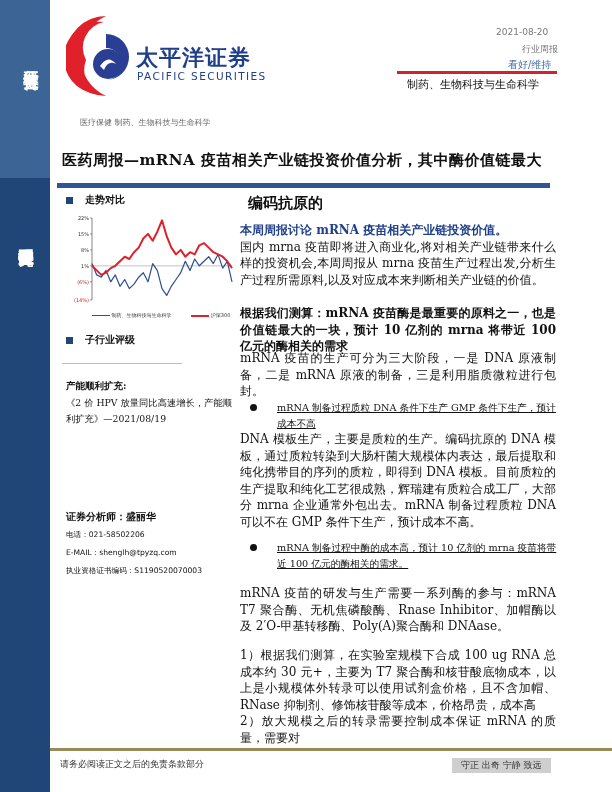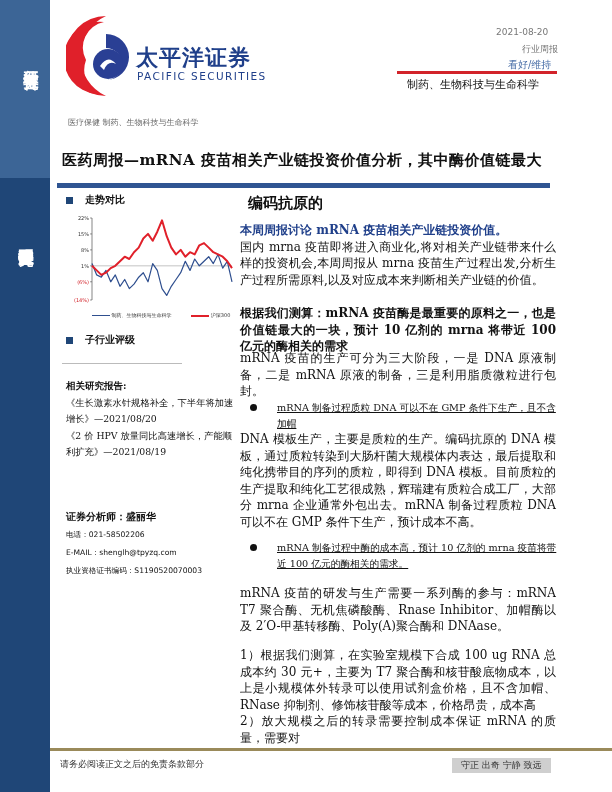--- a/index.html
+++ b/index.html
@@ -5,21 +5,21 @@
   html, body { margin:0; padding:0; }
   body { width:612px; height:792px; position:relative; background:#fff; font-family:"DejaVu Serif", serif; overflow:hidden; color:#111; }
   .sidebar-top { position:absolute; left:0; top:0; width:50px; height:178px; background:#3c6596; }
   .sidebar-main { position:absolute; left:0; top:178px; width:50px; height:614px; background:#1f4677; }
   .vtext { position:absolute; left:0; width:50px; text-align:center; color:#fff; font-weight:bold; font-family:"DejaVu Serif", serif; writing-mode:vertical-rl; text-orientation:upright; letter-spacing:1px; }
   .vtext.top { top:58px; font-size:15px; left:10px; width:30px; }
   .vtext.main { top:238px; font-size:15px; left:11px; width:30px; letter-spacing:0px; line-height:30px; }
   .logo { position:absolute; left:66px; top:14px; width:200px; height:90px; }
   .logo-cn { position:absolute; left:136px; top:43px; font-family:"DejaVu Sans", sans-serif; font-weight:bold; font-size:22px; color:#1f3f8a; letter-spacing:1px; }
   .logo-en { position:absolute; left:137px; top:70px; font-family:"DejaVu Sans", sans-serif; font-size:10.5px; color:#1f3f8a; letter-spacing:1.4px; }
-  .subcat { position:absolute; left:68px; top:117px; font-size:8px; color:#666; font-family:"DejaVu Sans", sans-serif; }
+  .subcat { position:absolute; left:80px; top:117px; font-size:8px; color:#666; font-family:"DejaVu Sans", sans-serif; }
   .meta { position:absolute; font-family:"DejaVu Sans", sans-serif; font-size:9px; color:#777; text-align:right; }
   .m-date { top:27px; right:366px; right:auto; left:496px; }
   .m-type { top:43px; left:522px; }
   .m-rating { top:58px; left:508px; color:#4a6fa8; font-size:10px; }
   .redline { position:absolute; left:397px; top:71px; width:160px; height:3px; background:#d2232a; }
   .m-sector { top:77px; left:407px; color:#111; font-size:11px; }
   .title { position:absolute; left:62px; top:151px; font-size:15px; font-weight:bold; color:#111; letter-spacing:0.5px; }
   .bluebar { position:absolute; left:57px; top:183px; width:493px; height:5px; background:#2f5592; }
   .sec-head { position:absolute; font-weight:bold; font-size:10px; }
   .sq { display:inline-block; width:7px; height:7px; background:#1f4677; margin-right:12px; vertical-align:middle; }
@@ -96,22 +96,21 @@
   <span style="display:inline-block;width:18px;height:1.5px;background:#2f4f8f;vertical-align:middle;"></span>
   <span>制药、生物科技与生命科学</span>
   <span style="display:inline-block;width:18px;height:2px;background:#e0202a;vertical-align:middle;margin-left:18px;"></span>
   <span>沪深300</span>
 </div>
 
 <div class="sec-head" style="left:66px; top:333px;"><span class="sq"></span><span>子行业评级</span></div>
 <div class="divider"></div>
 
 <div class="related">
-  <div class="h">相关研究报告:</div>
-  <div>《生长激素水针规格补全，下半年将加速增长》—2021/08/20</div>
+  <div class="h">产能顺利扩充:</div>
   <div>《2 价 HPV 放量同比高速增长，产能顺利扩充》—2021/08/19</div>
 </div>
 
 <div class="analyst">
   <div class="h">证券分析师：盛丽华</div>
   <div>电话：021-58502206</div>
   <div>E-MAIL：shenglh@tpyzq.com</div>
   <div>执业资格证书编码：S1190520070003</div>
 </div>
 
@@ -121,21 +120,21 @@
   <div class="blue-b">本周周报讨论 mRNA 疫苗相关产业链投资价值。</div>
   <div>国内 mrna 疫苗即将进入商业化,将对相关产业链带来什么样的投资机会,本周周报从 mrna 疫苗生产过程出发,分析生产过程所需原料,以及对应成本来判断相关产业链的价值。</div>
 </div>
 
 <div class="col bold" style="top:305px;">根据我们测算：mRNA 疫苗酶是最重要的原料之一，也是价值链最大的一块，预计 10 亿剂的 mrna 将带近 100 亿元的酶相关的需求</div>
 
 <div class="col" style="top:350px;">mRNA 疫苗的生产可分为三大阶段，一是 DNA 原液制备，二是 mRNA 原液的制备，三是利用脂质微粒进行包封。</div>
 
 <div class="bullet" style="top:400px;">
   <span class="dot"></span>
-  <span class="txt">mRNA 制备过程质粒 DNA 可以不在 GMP 条件下生产，且不含加帽</span>
+  <span class="txt">mRNA 制备过程质粒 DNA 条件下生产 GMP 条件下生产，预计成本不高</span>
 </div>
 
 <div class="col" style="top:431px;">DNA 模板生产，主要是质粒的生产。编码抗原的 DNA 模板，通过质粒转染到大肠杆菌大规模体内表达，最后提取和纯化携带目的序列的质粒，即得到 DNA 模板。目前质粒的生产提取和纯化工艺很成熟，辉瑞建有质粒合成工厂，大部分 mrna 企业通常外包出去。mRNA 制备过程质粒 DNA 可以不在 GMP 条件下生产，预计成本不高。</div>
 
 <div class="bullet" style="top:540px;">
   <span class="dot"></span>
   <span class="txt">mRNA 制备过程中酶的成本高，预计 10 亿剂的 mrna 疫苗将带近 100 亿元的酶相关的需求。</span>
 </div>
 
 <div class="col" style="top:585px;">mRNA 疫苗的研发与生产需要一系列酶的参与：mRNA T7 聚合酶、无机焦磷酸酶、Rnase Inhibitor、加帽酶以及 2′O-甲基转移酶、Poly(A)聚合酶和 DNAase。</div>

